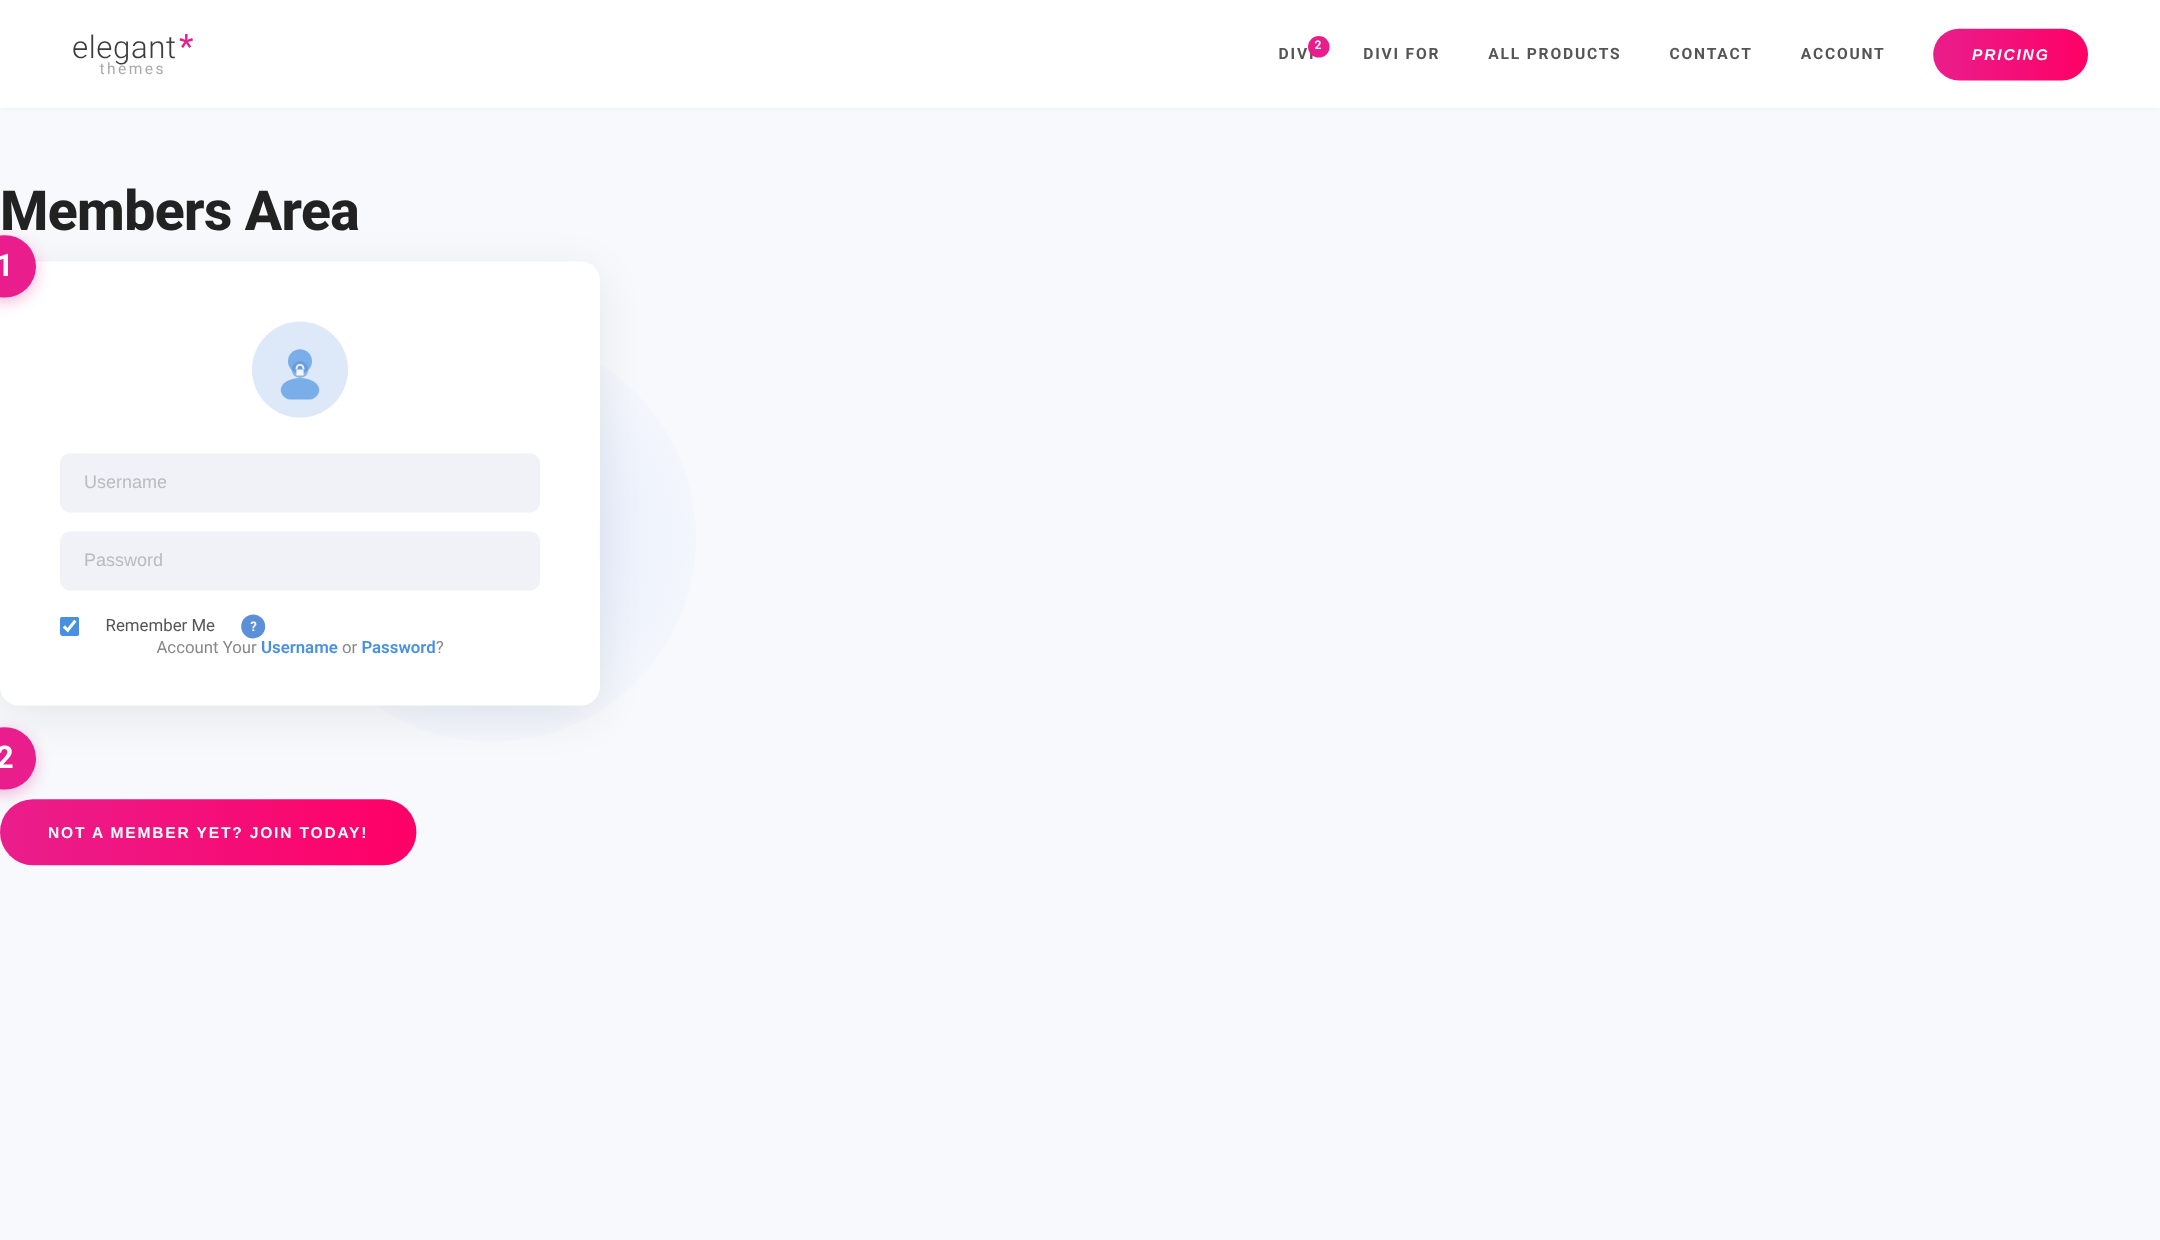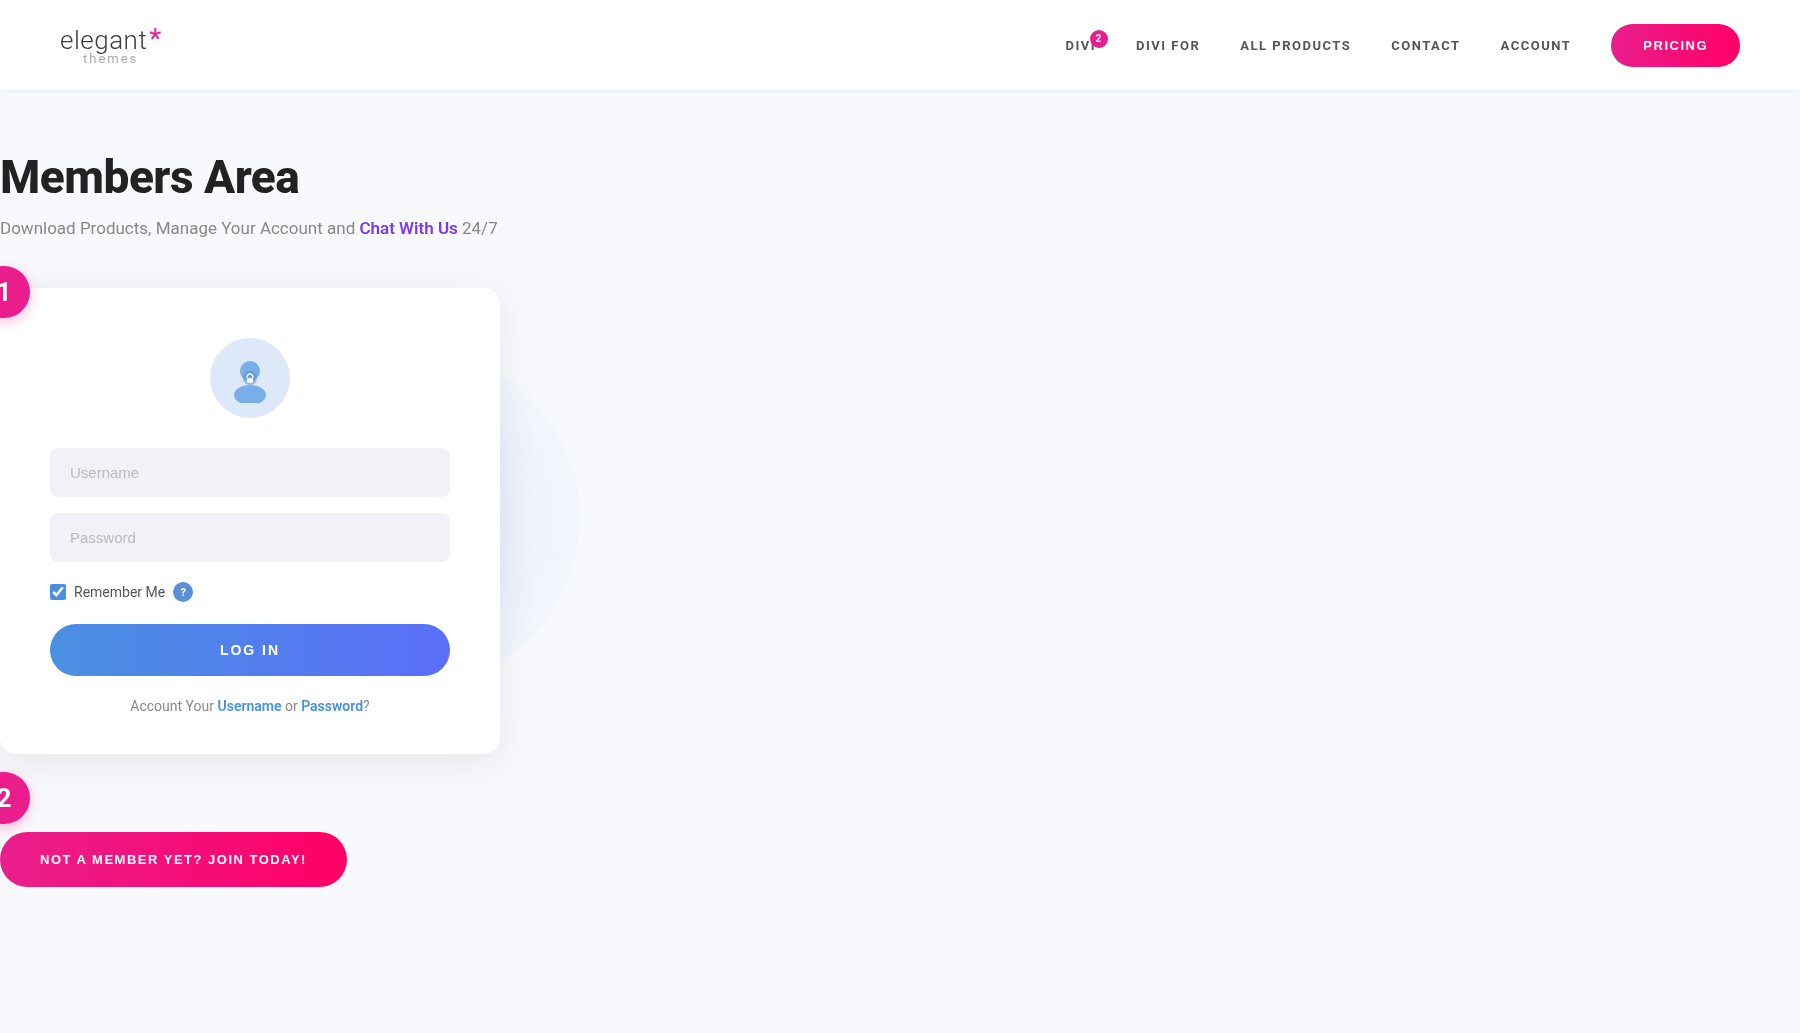--- a/index.html
+++ b/index.html
@@ -81,20 +81,21 @@
       background: linear-gradient(90deg, #e91e8c, #f06);
       color: #fff;
       font-size: 13px;
       font-weight: 700;
       letter-spacing: 1.5px;
       text-transform: uppercase;
       border: none;
       border-radius: 30px;
       padding: 14px 32px;
       cursor: pointer;
+      font-style: italic;
     }
 
     
     .main {
       display: flex;
       flex-direction: column;
       align-items: flex-start;
       padding-top: 60px;
     }
     .page-title {
@@ -190,22 +191,21 @@
       font-size: 15px;
       color: #bbb;
       margin-bottom: 16px;
       outline: none;
     }
     .form-field::placeholder { color: #bbb; }
 
     .remember-row {
       display: flex;
       align-items: center;
-      gap: 8px;
-      margin-bottom: 22px;
+      gap: 22px;
       margin-top: 4px;
     }
     .remember-checkbox {
       width: 16px;
       height: 16px;
       accent-color: #4a90e2;
       cursor: pointer;
     }
     .remember-label {
       font-size: 14px;
@@ -303,23 +303,20 @@
     </a>
     <a class="nav-item">
       <span>ACCOUNT</span>
     </a>
     <button class="pricing-btn">PRICING</button>
   </nav>
 </header>
 
 <main class="main">
   <h1 class="page-title">Members Area</h1>
-  <p class="page-subtitle">
-    <span>Download Products, Manage Your Account and </span><a href="#">Chat With Us</a><span> 24/7</span>
-  </p>
 
   <div class="card-wrapper">
     <div class="step-badge">1</div>
     <div class="card-blob"></div>
     <div class="login-card">
       <div class="avatar-wrap">
         <div class="avatar-circle">
           <svg class="avatar-svg" viewBox="0 0 50 50">
             <circle cx="25" cy="18" r="10" fill="#7aaee8"></circle>
             <ellipse cx="25" cy="42" rx="16" ry="10" fill="#7aaee8"></ellipse>
@@ -333,21 +330,20 @@
 
       <input type="text" class="form-field" placeholder="Username" style="">
       <input type="password" class="form-field" placeholder="Password" style="">
 
       <div class="remember-row">
         <input type="checkbox" class="remember-checkbox" checked="" style="">
         <label class="remember-label">Remember Me</label>
         <div class="help-icon">?</div>
       </div>
 
-      <button class="login-btn">LOG IN</button>
 
       <div class="forgot-row">
         <span>Account Your </span><a href="#">Username</a><span> or </span><a href="#">Password</a><span>?</span>
       </div>
     </div>
   </div>
 
   <div class="join-wrapper">
     <div class="step-badge step-badge-2">2</div>
     <button class="join-btn">NOT A MEMBER YET? JOIN TODAY!</button>

